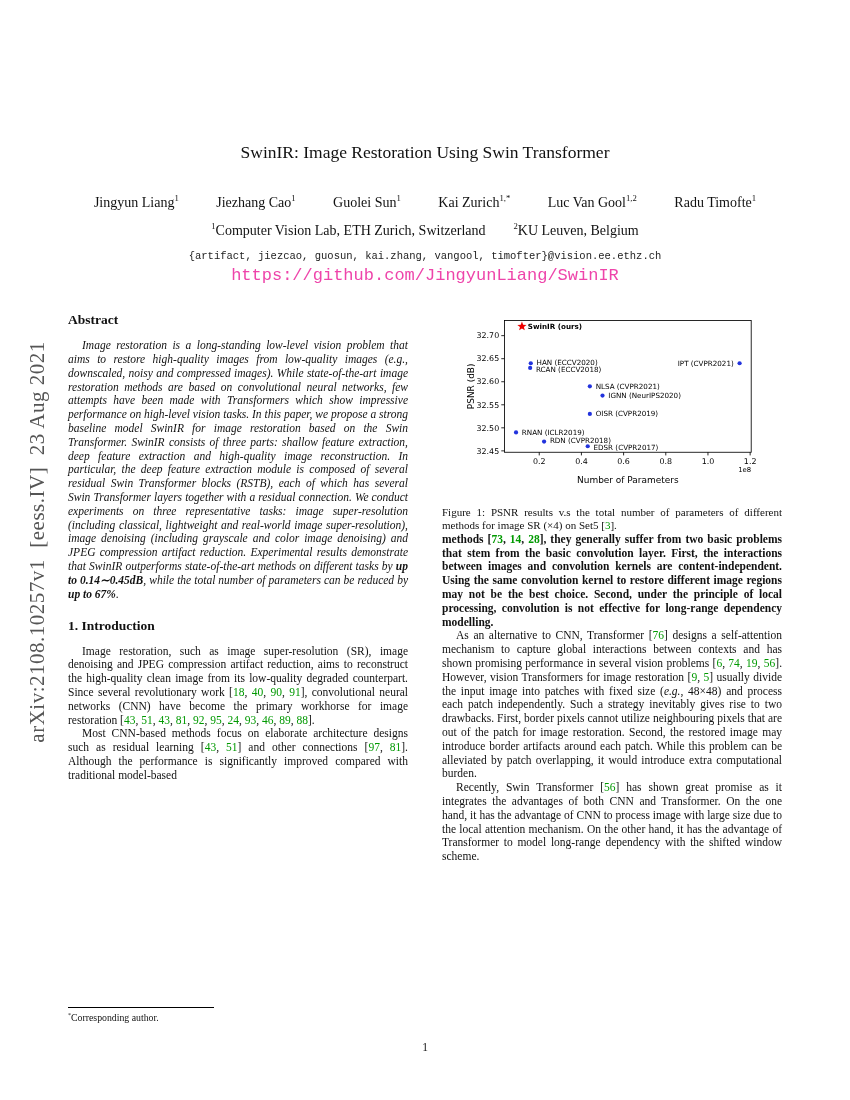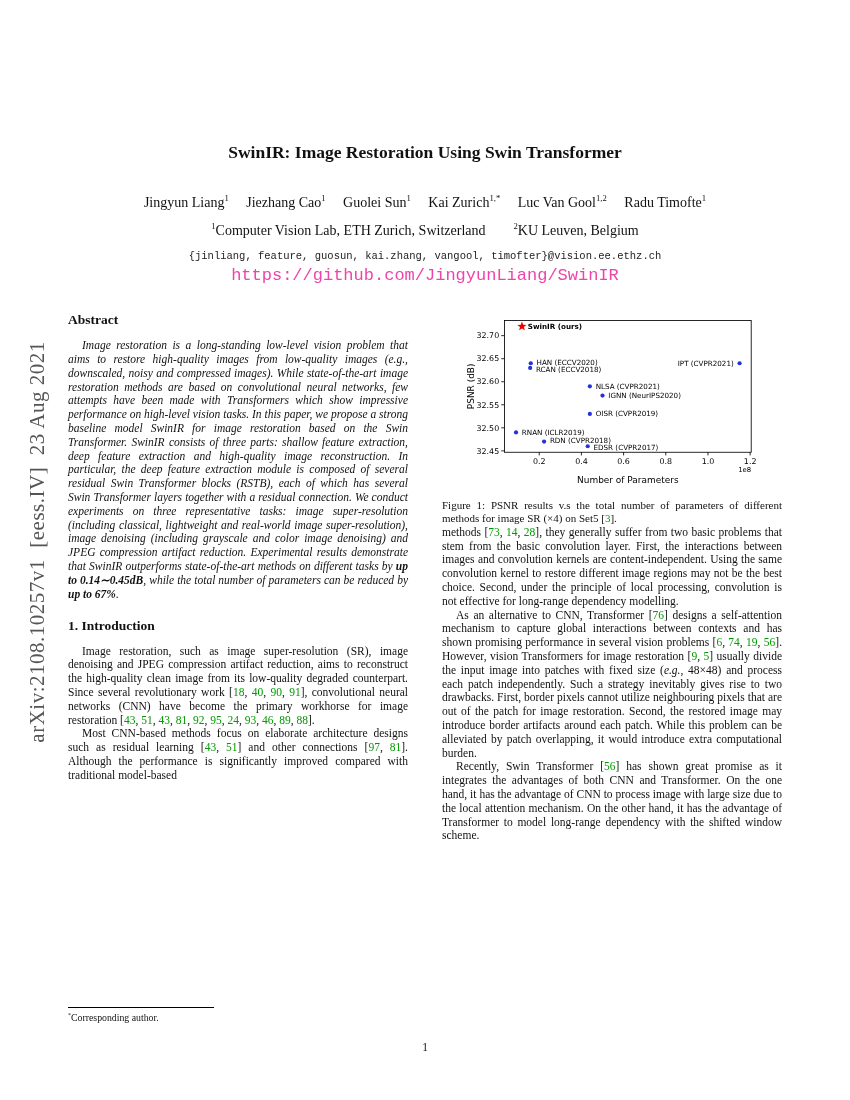--- a/index.html
+++ b/index.html
@@ -13,47 +13,47 @@
     position:relative;width:850px;height:1100px;background:#fff;
     font-family:"Liberation Serif", serif;color:#111;overflow:hidden;
   }
   .arxiv-banner{
     position:absolute;left:37px;top:542px;
     transform:translate(-50%,-50%) rotate(-90deg);
     white-space:pre;font-size:21px;color:var(--arxiv-gray);
     letter-spacing:0.5px;
   }
   .header{position:absolute;top:142px;left:68px;width:714px;text-align:center;}
-  .title{font-size:17.5px;font-weight:bold;margin:0;}
+  .title{font-size:17.5px;font-weight:normal;margin:0;}
   .authors{margin-top:32px;font-size:14px;}
-  .author{margin:0 7px;white-space:nowrap;}
+  .author{margin:0 17px;white-space:nowrap;}
   sup{font-size:62%;vertical-align:super;line-height:0;}
   .affils{margin-top:12px;font-size:14px;}
   .affil{white-space:nowrap;}
   .affil + .affil{margin-left:28px;}
   .emails{margin-top:11px;font-family:"Liberation Mono", monospace;font-size:10.5px;color:#222;}
   .github{margin-top:4px;font-family:"Liberation Mono", monospace;font-size:17px;
           color:var(--magenta);text-decoration:none;display:block;cursor:pointer;}
   .col{position:absolute;width:340px;font-size:11.5px;line-height:1.2;text-align:justify;}
   .col-left{left:68px;top:312px;height:712px;}
   .col-right{left:442px;top:312px;}
   .col p{margin:0;text-indent:14px;}
-  .col p.noindent{text-indent:0;}
+  .col p.noindent{text-indent:0;font-weight:bold;}
   .abstract-head{text-align:left;font-weight:bold;font-size:13.5px;margin:0 0 11px 0;}
   .abstract-text{font-style:italic;}
   .section-head{font-size:13.5px;font-weight:bold;margin:17px 0 10px 0;text-align:left;}
   .cite{color:var(--cite);}
   .bold{font-weight:bold;}
   .it{font-style:italic;}
   .footnote{position:absolute;left:0;bottom:0;width:340px;font-size:9.8px;text-align:left;}
   .footnote-rule{width:146px;border-top:1px solid #000;margin-bottom:4px;}
   figure{margin:0;padding:0;}
   .chart-svg{display:block;margin:0 auto;}
   .chart-svg text{font-family:"DejaVu Sans", sans-serif;fill:#000;}
-  .figcaption{margin-top:13px;font-size:11px;line-height:1.22;text-align:justify;}
+  .figcaption{margin-top:20px;font-size:11px;line-height:1.22;text-align:justify;}
   .body-start{margin-top:24px;}
   .page-number{position:absolute;top:1041px;left:68px;width:714px;text-align:center;font-size:11.5px;}
 </style>
 </head>
 <body>
 
 <div class="page">
 
   <div class="arxiv-banner">arXiv:2108.10257v1  [eess.IV]  23 Aug 2021</div>
 
@@ -66,21 +66,21 @@
       <span class="author"><span>Guolei Sun</span><sup>1</sup></span>
       <span class="author"><span>Kai Zurich</span><sup>1,*</sup></span>
       <span class="author"><span>Luc Van Gool</span><sup>1,2</sup></span>
       <span class="author"><span>Radu Timofte</span><sup>1</sup></span>
     </div>
 
     <div class="affils">
       <span class="affil"><sup>1</sup><span>Computer Vision Lab, ETH Zurich, Switzerland</span></span><span class="affil"><sup>2</sup><span>KU Leuven, Belgium</span></span>
     </div>
 
-    <div class="emails">{jinliang, feature, guosun, kai.zhang, vangool, timofter}@vision.ee.ethz.ch</div>
+    <div class="emails">{artifact, jiezcao, guosun, kai.zhang, vangool, timofter}@vision.ee.ethz.ch</div>
 
     <a class="github" href="#">https://github.com/JingyunLiang/SwinIR</a>
   </div>
 
   <div class="col col-left">
     <h2 class="abstract-head">Abstract</h2>
     <p class="abstract-text"><span>Image restoration is a long-standing low-level vision problem that aims to restore high-quality images from low-quality images (e.g., downscaled, noisy and compressed images). While state-of-the-art image restoration methods are based on convolutional neural networks, few attempts have been made with Transformers which show impressive performance on high-level vision tasks. In this paper, we propose a strong baseline model SwinIR for image restoration based on the Swin Transformer. SwinIR consists of three parts: shallow feature extraction, deep feature extraction and high-quality image reconstruction. In particular, the deep feature extraction module is composed of several residual Swin Transformer blocks (RSTB), each of which has several Swin Transformer layers together with a residual connection. We conduct experiments on three representative tasks: image super-resolution (including classical, lightweight and real-world image super-resolution), image denoising (including grayscale and color image denoising) and JPEG compression artifact reduction. Experimental results demonstrate that SwinIR outperforms state-of-the-art methods on different tasks by </span><span class="bold">up to 0.14∼0.45dB</span><span>, while the total number of parameters can be reduced by </span><span class="bold">up to 67%</span><span>.</span></p>
 
     <h2 class="section-head">1. Introduction</h2>
     <p><span>Image restoration, such as image super-resolution (SR), image denoising and JPEG compression artifact reduction, aims to reconstruct the high-quality clean image from its low-quality degraded counterpart. Since several revolutionary work [</span><span class="cite">18</span><span>, </span><span class="cite">40</span><span>, </span><span class="cite">90</span><span>, </span><span class="cite">91</span><span>], convolutional neural networks (CNN) have become the primary workhorse for image restoration [</span><span class="cite">43</span><span>, </span><span class="cite">51</span><span>, </span><span class="cite">43</span><span>, </span><span class="cite">81</span><span>, </span><span class="cite">92</span><span>, </span><span class="cite">95</span><span>, </span><span class="cite">24</span><span>, </span><span class="cite">93</span><span>, </span><span class="cite">46</span><span>, </span><span class="cite">89</span><span>, </span><span class="cite">88</span><span>].</span></p>

